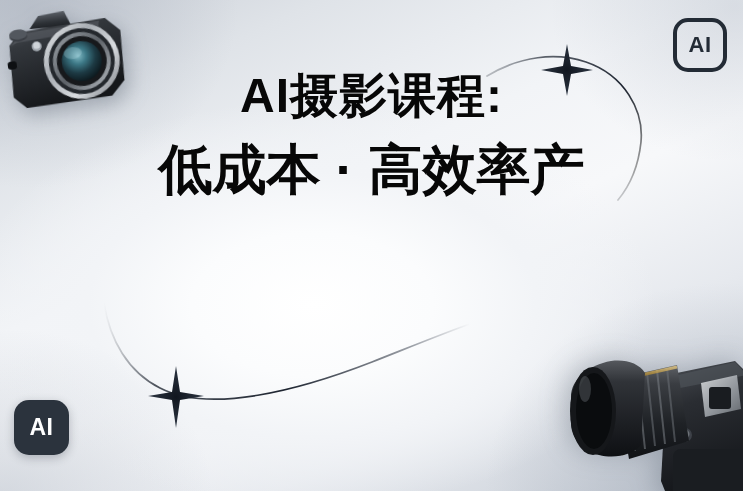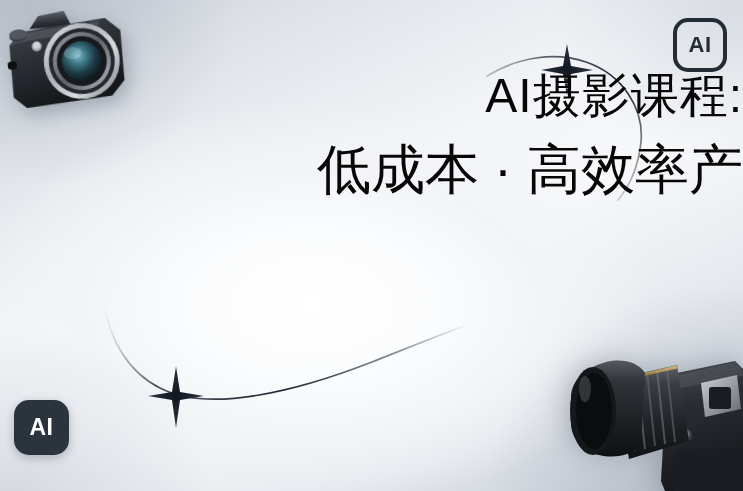--- a/index.html
+++ b/index.html
@@ -24,24 +24,23 @@
     background:radial-gradient(ellipse at 30% 70%, rgba(172,180,192,.45) 0%, rgba(172,180,192,0) 72%);}
   .vig.tr{right:-70px;top:-60px;width:260px;height:220px;
     background:radial-gradient(ellipse at 70% 30%, rgba(176,184,196,.40) 0%, rgba(176,184,196,0) 72%);}
 
   
   #title-block{
     position:absolute;left:0;top:72px;width:743px;
     text-align:center;z-index:30;
   }
   .tline{
-    color:#070707;font-weight:normal;letter-spacing:.5px;
+    color:#070707;font-weight:bold;letter-spacing:.5px;
     line-height:1.0;white-space:nowrap;
     text-shadow:0 1px 0 rgba(255,255,255,.35);
-    text-align:right;
   }
   #tline1{font-size:48px;letter-spacing:1px;margin-bottom:22px;}
   #tline2{font-size:54px;letter-spacing:0px;margin-bottom:18px;}
   #tline3{font-size:54px;letter-spacing:0px;}
 
   
   #badge-tr{
     position:absolute;right:16px;top:18px;width:54px;height:54px;
     border:4px solid #232b35;border-radius:15px;
     display:flex;align-items:center;justify-content:center;z-index:40;

